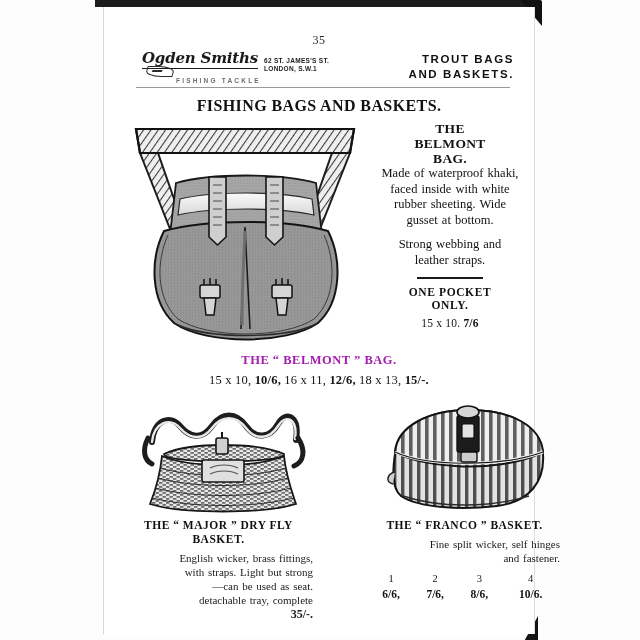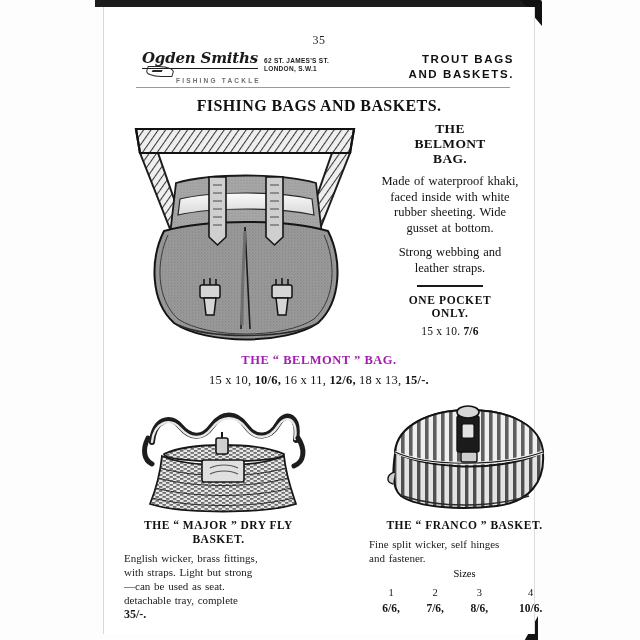--- a/index.html
+++ b/index.html
@@ -93,21 +93,21 @@
   .topsec{display:flex;margin-top:4px;}
   .bagfig{width:262px;height:236px;position:relative;flex:0 0 auto;}
   .rightcol{
     width:140px;flex:0 0 auto;padding-left:4px;padding-top:2px;
     text-align:center;color:#121212;
   }
   .rc-title{
     font-weight:700;font-size:13.5px;line-height:15px;letter-spacing:.3px;
   }
   .rc-body{
-    font-size:12.5px;line-height:15.5px;margin-top:8px;
+    font-size:12.5px;line-height:15.5px;margin-top:0;
     word-spacing:1px;
   }
   .rc-body p{margin:0;}
   .rc-gap{height:9px;}
   .rc-rule{width:66px;height:1.6px;background:#1a1a1a;margin:9px auto 7px;}
   .rc-strong{font-weight:700;font-size:11.5px;line-height:13.5px;letter-spacing:.6px;}
   .rc-price{font-size:11.5px;margin-top:4px;letter-spacing:.2px;}
   .rc-price b{font-weight:700;}
 
   
@@ -125,21 +125,21 @@
   .botsec{display:flex;margin-top:10px;gap:44px;}
   .botcol{width:50%;box-sizing:border-box;}
   .botcol.left{padding:0 6px 0 10px;}
   .botcol.right{padding:0 8px 0 6px;}
   .basketfig{height:118px;position:relative;}
   .bc-title{
     text-align:center;font-weight:700;font-size:11.5px;line-height:14px;
     letter-spacing:.5px;color:#111;margin-top:2px;
   }
   .bc-body{
-    text-align:left;font-size:11px;line-height:14px;color:#1a1a1a;
+    text-align:right;font-size:11px;line-height:14px;color:#1a1a1a;
     margin-top:5px;word-spacing:1px;
   }
   .bc-body p{margin:0;}
   .bc-price{font-weight:700;font-size:12px;margin-top:1px;}
   .sizes-word{text-align:center;font-size:10.5px;margin-top:3px;}
   .sizetable{width:100%;margin-top:7px;border-collapse:collapse;}
   .sizetable td{
     text-align:center;font-size:11px;color:#151515;padding:1px 0;
   }
   .sizetable tr.nums td{font-size:10.5px;}
@@ -369,21 +369,20 @@
             <path d="M26 74 C 18 76, 16 84, 24 86" fill="#d0d0d0" stroke="#161616" stroke-width="1.4"></path>
 
             <path d="M34 98 C 70 110, 120 110, 160 98" fill="none" stroke="#2b2b2b" stroke-width="1.4"></path>
           </svg>
         </div>
         <div class="bc-title">THE  “ FRANCO ”  BASKET.</div>
         <div class="bc-body">
           <p>Fine split wicker, self hinges</p>
           <p>and fastener.</p>
         </div>
-        <div class="sizes-word">Sizes</div>
         <table class="sizetable">
           <tbody>
                 <tr class="nums">
             <td>1</td>
             <td>2</td>
             <td>3</td>
             <td>4</td>
           </tr>
           <tr class="prices">
             <td>6/6,</td>

